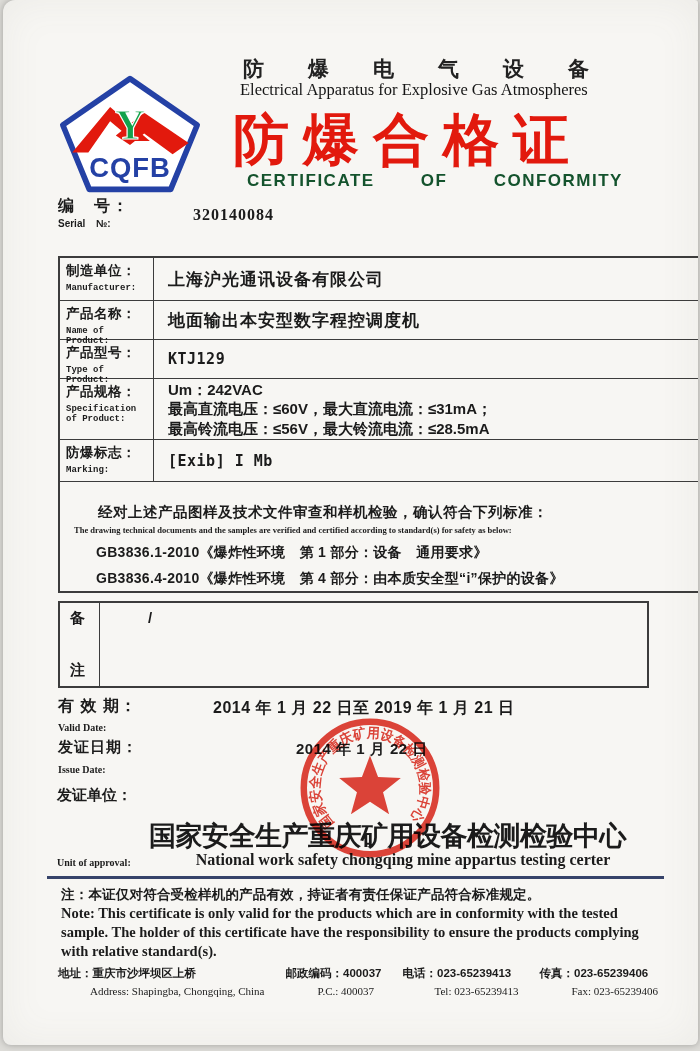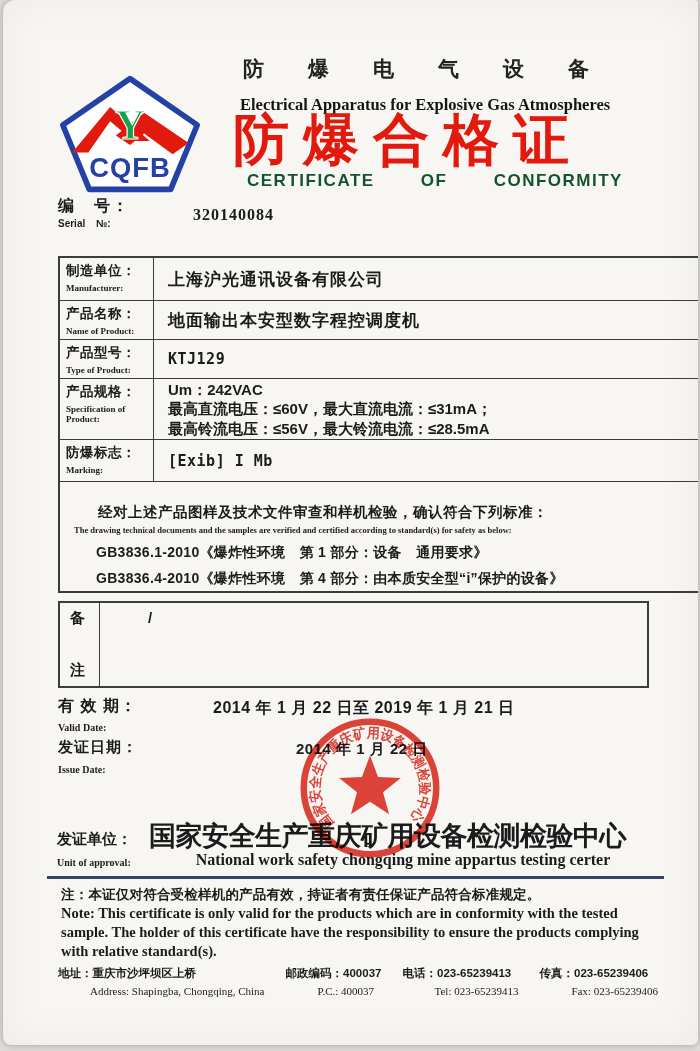--- a/index.html
+++ b/index.html
@@ -7,39 +7,39 @@
   body { background:#dddcd8; font-family:"Liberation Sans", sans-serif; color:#1b1b1b; position:relative; }
   .page { position:absolute; left:3px; top:0; width:695px; height:1045px;
           background:#f7f6f3; border-radius:12px 3px 6px 8px;
           box-shadow:0 0 7px rgba(0,0,0,.28), inset 0 0 40px rgba(120,115,105,.08); overflow:hidden; }
 
   
   .logo { position:absolute; left:56px; top:74px; width:142px; height:120px; }
   .ht-cn { position:absolute; left:240px; top:55px; font-size:21px; font-weight:bold;
            letter-spacing:44px; white-space:nowrap; color:#222; }
   .ht-en { position:absolute; left:237px; top:80px; font-family:"Liberation Serif", serif;
-           font-size:16.5px; font-weight:bold; color:#151515; white-space:nowrap;margin-top:15px; }
+           font-size:16.5px; font-weight:normal; color:#151515; white-space:nowrap; }
   .ht-red { position:absolute; left:230px; top:103px; font-size:56px; font-weight:bold;
             letter-spacing:14px; white-space:nowrap; }
   .ht-cert { position:absolute; left:244px; top:171px; font-size:17px; font-weight:bold;
              letter-spacing:1.5px; word-spacing:40px; white-space:nowrap; color:#14532d; }
 
   
   .serial-cn { position:absolute; left:55px; top:196px; font-size:16px; font-weight:bold; letter-spacing:2px; }
   .serial-en { position:absolute; left:55px; top:218px; font-size:10px; font-weight:bold; word-spacing:8px; }
   .serial-val { position:absolute; left:190px; top:206px; font-family:"Liberation Serif", serif;
                 font-size:16px; font-weight:bold; letter-spacing:1px; }
 
   
   .tbl { position:absolute; left:55px; top:256px; width:664px; height:337px;
          border:2px solid #3c3c3c; background:transparent; }
   .trow { display:flex; border-bottom:1.6px solid #3c3c3c; }
   .tlabel { width:94px; min-width:94px; border-right:1.6px solid #3c3c3c; padding:4px 2px 2px 6px; }
   .tlabel .cn { font-size:13.5px; font-weight:bold; letter-spacing:.5px; }
-  .tlabel .en { font-size:9px; font-weight:bold; font-family:Liberation Serif, serif; margin-top:3px; }
+  .tlabel .en { font-size:9px; font-weight:bold; font-family:Liberation Mono, monospace; margin-top:3px; }
   .tval { flex:1; display:flex; flex-direction:column; justify-content:center; padding:2px 6px 2px 14px; }
   .tval .big { font-size:17px; font-weight:bold; letter-spacing:1px; }
   .tval .mono { font-size:15px; font-weight:bold; font-family:"DejaVu Sans Mono", monospace; letter-spacing:.5px; }
   .r1 { height:43px; } .r2 { height:39px; } .r3 { height:39px; } .r4 { height:61px; } .r5 { height:42px; }
   .r4 .tval div { font-size:15px; font-weight:bold; line-height:19.5px; }
   .r5 .tval .mono { font-size:15px; }
   .stds { padding:7px 10px 0 12px; }
   .stds .icn { font-size:14.5px; font-weight:bold; padding-left:26px; letter-spacing:.5px;margin-top:14px; }
   .stds .ien { font-size:8.5px; font-weight:bold; font-family:"Liberation Serif", serif; margin:3px 0 4px 2px; }
   .stds .item { font-size:14px; font-weight:bold; padding-left:24px; line-height:26px; letter-spacing:.3px; }
@@ -60,21 +60,21 @@
   .issue-cn { position:absolute; left:55px; top:738px; font-size:15px; }
   .issue-en { position:absolute; left:55px; top:764px; }
   .valid-val { position:absolute; left:210px; top:698px; font-size:16px; font-weight:bold; letter-spacing:.5px; }
   .issue-val { position:absolute; left:293px; top:740px; font-size:15px; font-weight:bold; letter-spacing:.5px; }
 
   
   .stamp { position:absolute; left:295px; top:716px; width:144px; height:144px;
            opacity:.85; mix-blend-mode:multiply; z-index:5; }
 
   
-  .app-lab-cn { position:absolute; left:54px; top:830px; font-size:15px; font-weight:bold;text-align:right; }
+  .app-lab-cn { position:absolute; left:54px; top:786px; font-size:15px; font-weight:bold;text-align:right; }
   .app-lab-en { position:absolute; left:54px; top:857px; font-size:10px; font-weight:bold; font-family:"Liberation Serif", serif; }
   .app-cn { position:absolute; left:146px; top:818px; width:500px; font-size:27px; font-weight:bold;
             letter-spacing:-.5px; white-space:nowrap; }
   .app-en { position:absolute; left:150px; top:851px; width:500px; text-align:center;
             font-family:"Liberation Serif", serif; font-size:16px; font-weight:bold; }
   .rule { position:absolute; left:44px; top:876px; width:617px; height:2.6px; background:#36436a; }
 
   
   .note-cn { position:absolute; left:58px; top:886px; font-size:13.5px; font-weight:bold; letter-spacing:.2px; }
   .note-en { position:absolute; left:58px; top:904px; width:606px; font-family:"Liberation Serif", serif;

